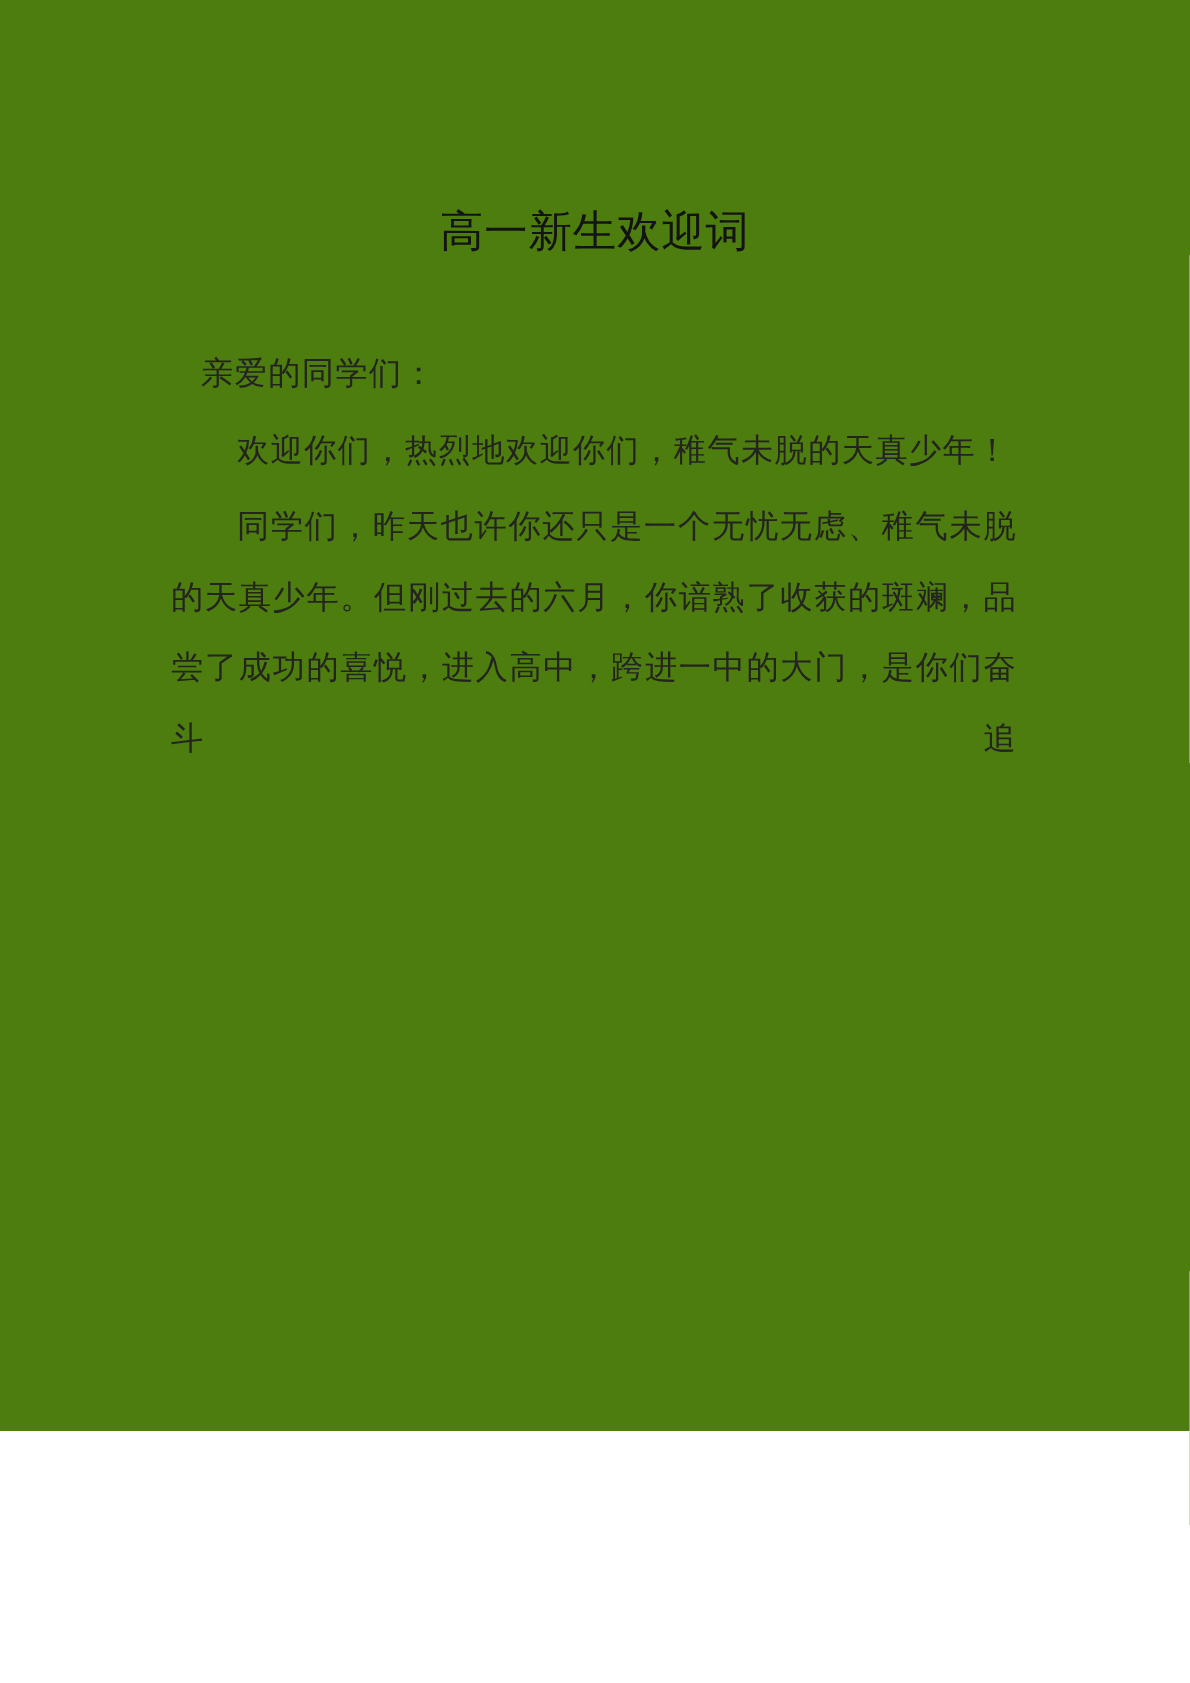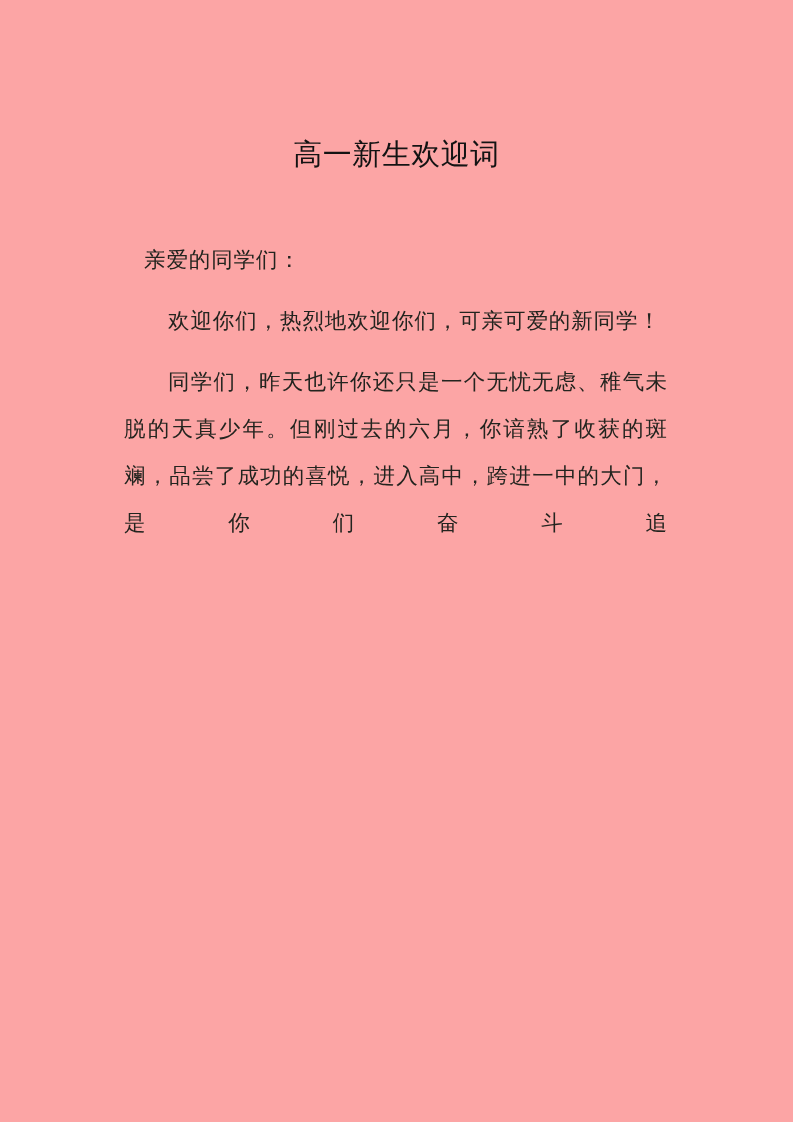--- a/index.html
+++ b/index.html
@@ -16,22 +16,22 @@
     font-family: "DejaVu Serif", "Liberation Serif", serif;
     color: #1a1a1a;
     -webkit-font-smoothing: antialiased;
   }
 
   .page {
     position: absolute;
     left: 0;
     top: 0;
     width: 793px;
-    height: 1122px;
-    background: #fca5a5;
+    height: 954px;
+    background: #4d7c0f;
     box-sizing: border-box;
   }
 
   .doc-title {
     position: absolute;
     left: 0;
     top: 132px;
     width: 793px;
     text-align: center;
     font-family: "DejaVu Serif", "Liberation Serif", serif;
@@ -43,21 +43,21 @@
   }
 
   .body-block {
     position: absolute;
     left: 110px;
     top: 222px;
     width: 572px;
   }
 
   .para {
-    margin: 14px;
+    margin: 4px;
     font-family: "DejaVu Serif", "Liberation Serif", serif;
     font-size: 21.5px;
     line-height: 47px;
     color: #23241f;
     text-align: justify;
     text-justify: inter-character;
     text-align-last: left;
     letter-spacing: 0.9px;
     word-break: break-all;
   }
@@ -88,20 +88,20 @@
 
 <div class="page">
 
   <div class="doc-title">高一新生欢迎词</div>
 
   <div class="body-block">
 
     <p class="para salutation">亲爱的同学们：</p>
 
 
-    <p class="para indent">欢迎你们，热烈地欢迎你们，可亲可爱的新同学！</p>
+    <p class="para indent">欢迎你们，热烈地欢迎你们，稚气未脱的天真少年！</p>
 
 
     <p class="para indent last">同学们，昨天也许你还只是一个无忧无虑、稚气未脱的天真少年。但刚过去的六月，你谙熟了收获的斑斓，品尝了成功的喜悦，进入高中，跨进一中的大门，是你们奋斗追</p>
 
   </div>
 
 </div>
 
 </body></html>

